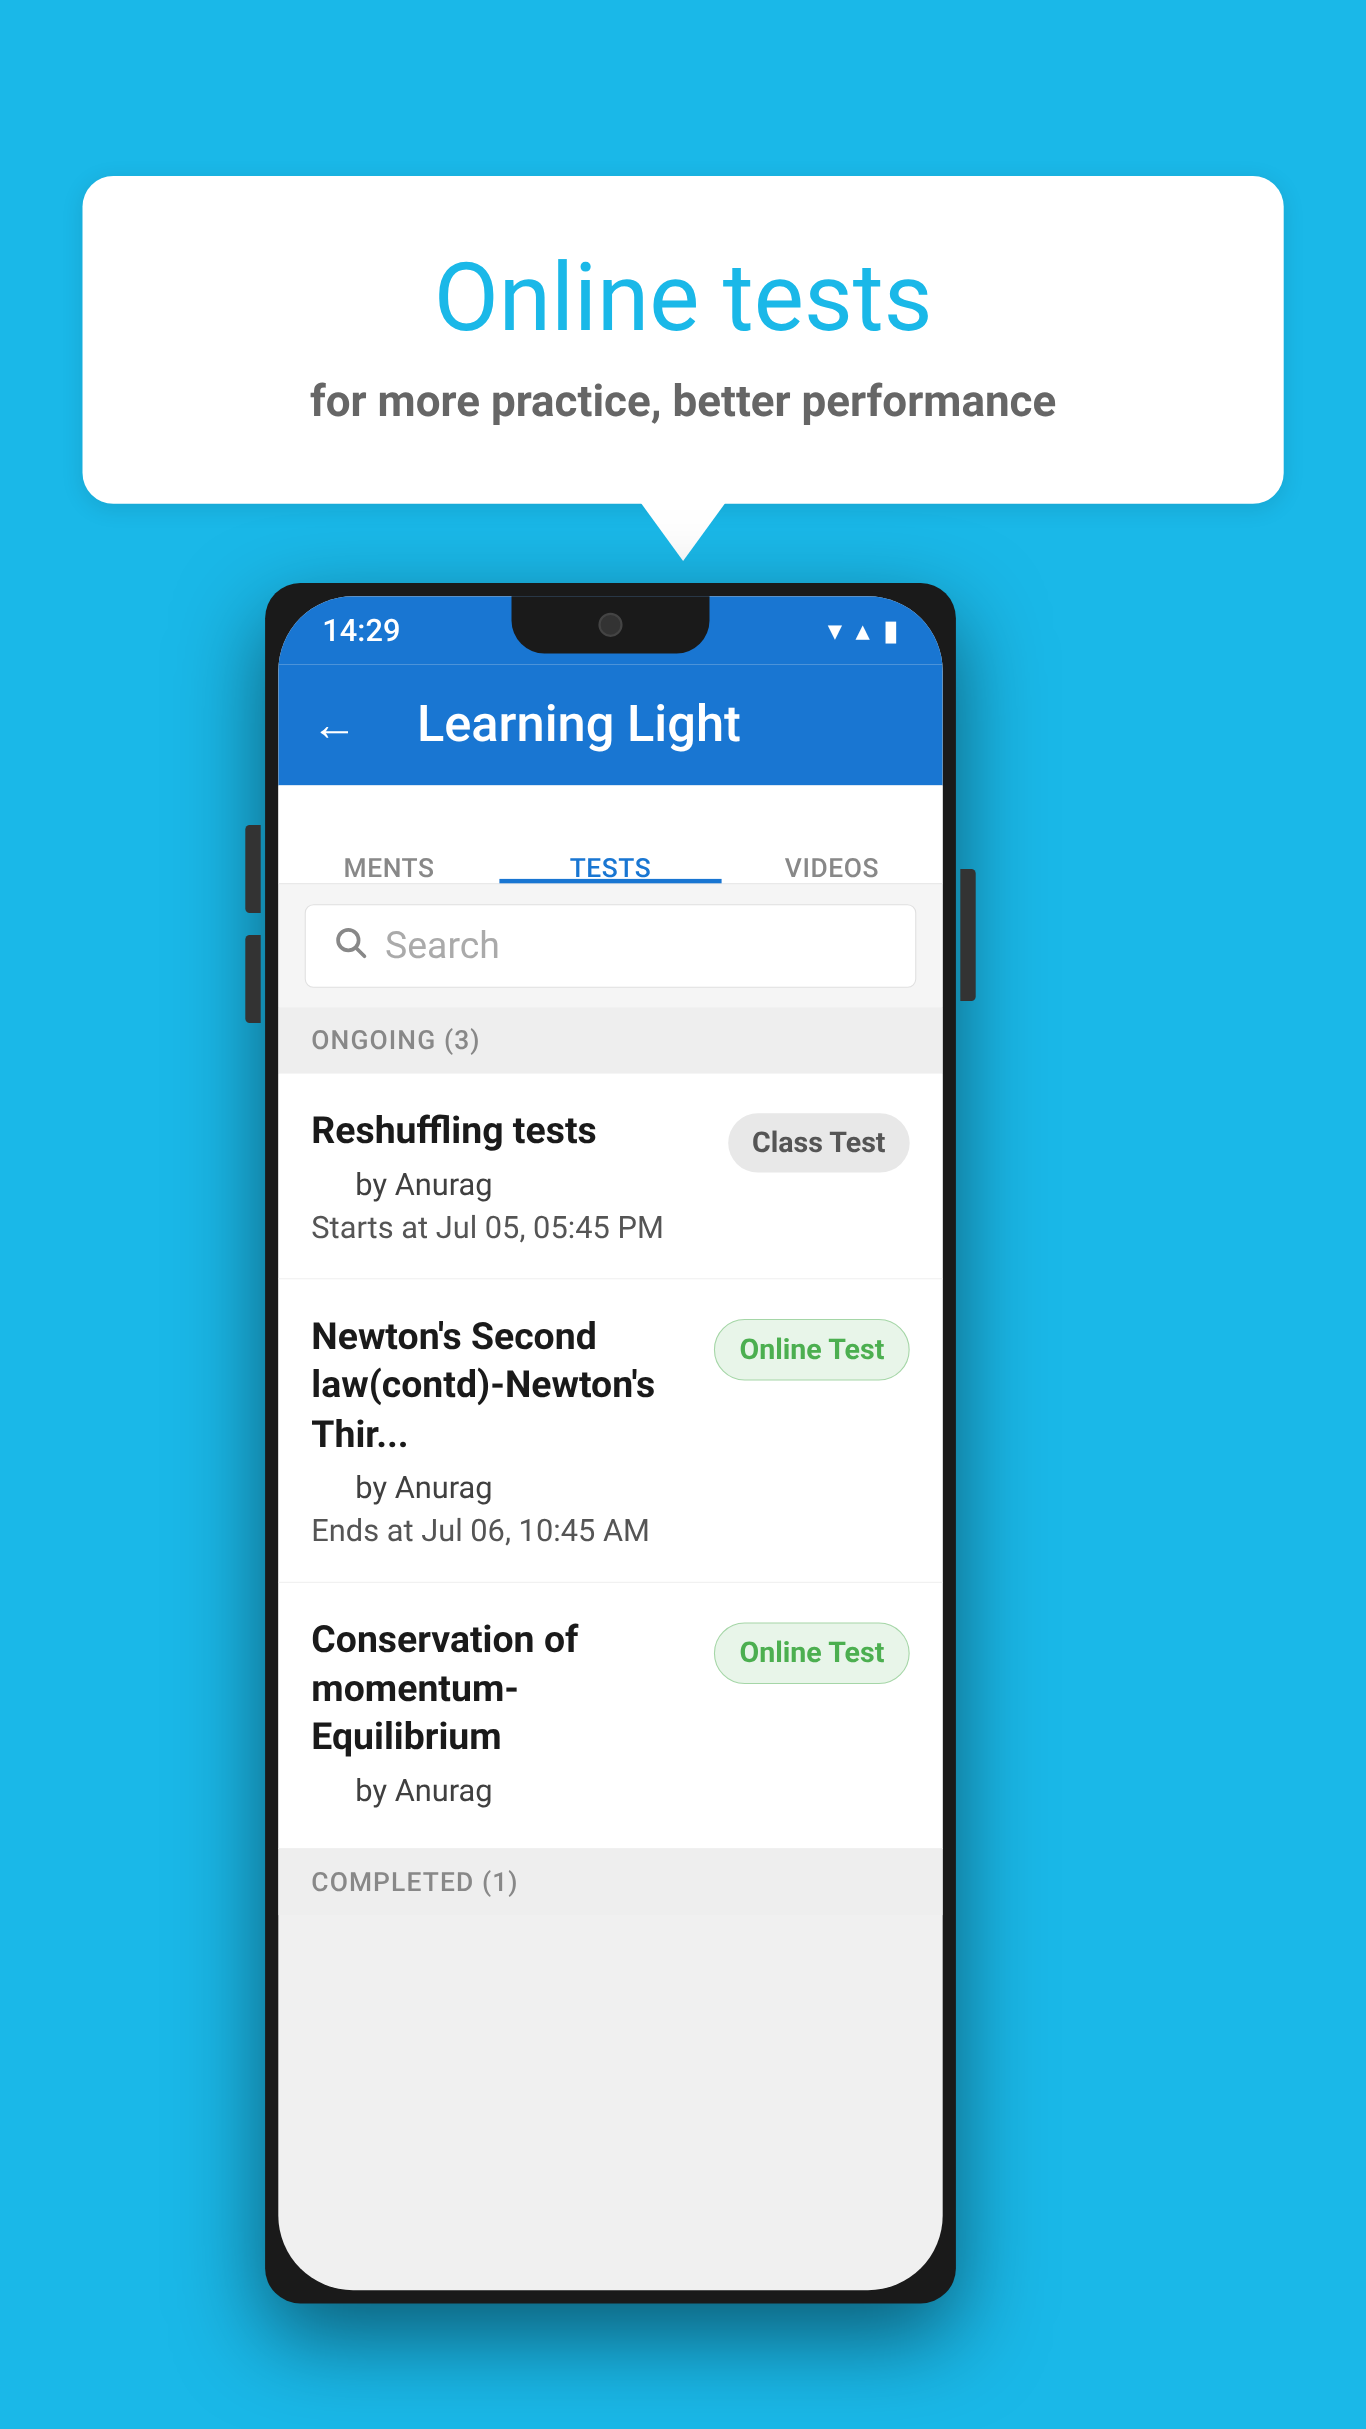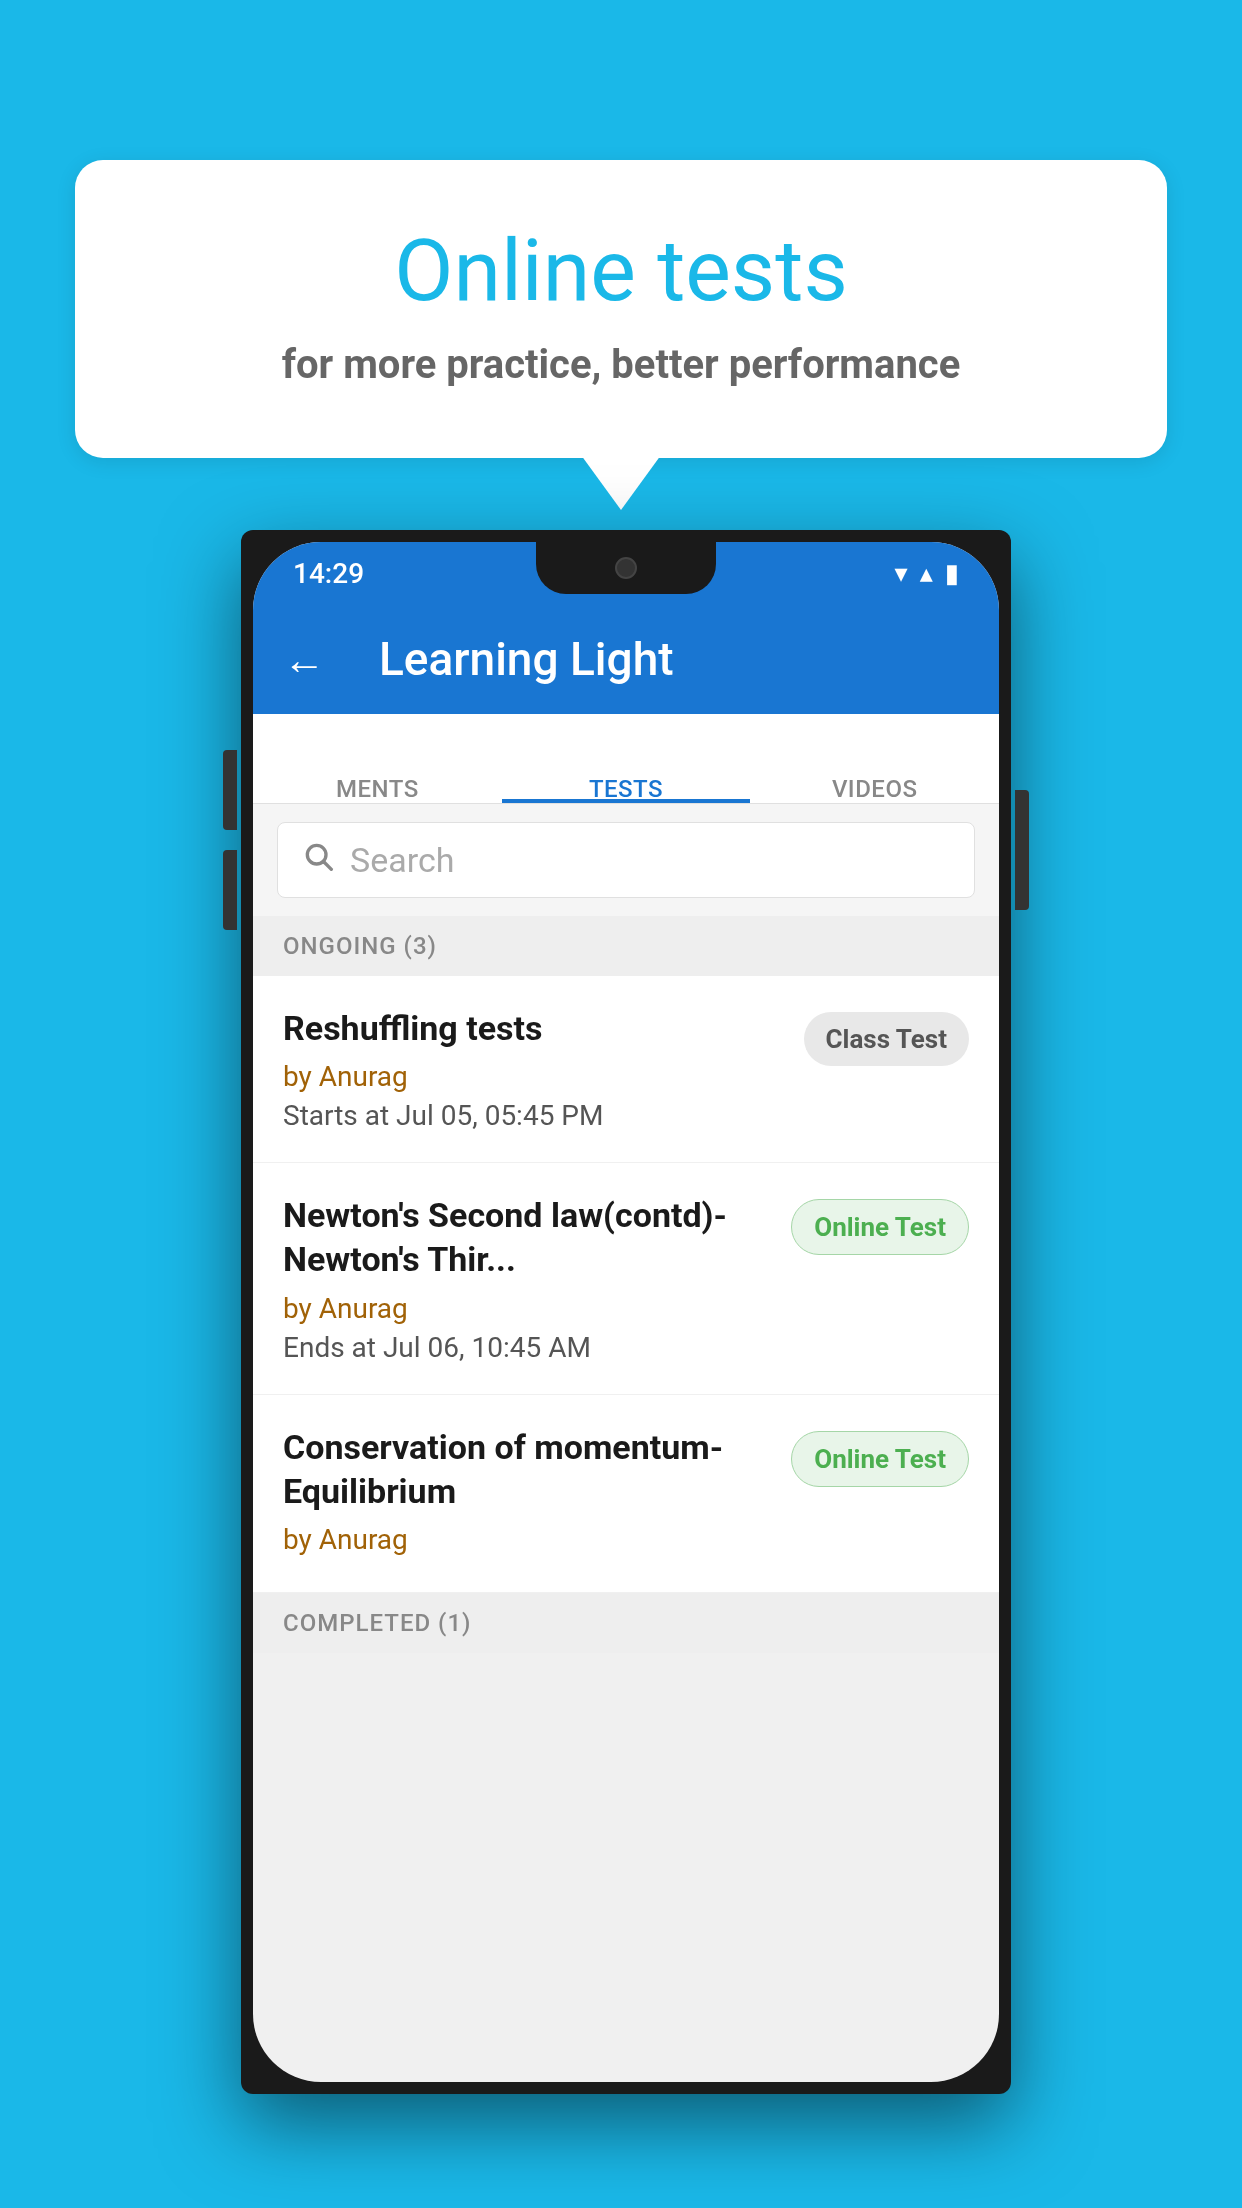--- a/index.html
+++ b/index.html
@@ -55,23 +55,23 @@
     
     .phone-wrapper {
       position: absolute;
       top: 530px;
       left: 50%;
       transform: translateX(-50%);
       width: 760px;
     }
 
     .phone-frame {
-      width: 770px;
+      width: 628px;
       background: #1a1a1a;
-      border-radius: 12px;
+      border-radius: 32px;
       padding: 12px;
       box-shadow: 0 30px 80px rgba(0,0,0,0.5);
       position: relative;
     }
 
     
     .phone-notch {
       position: absolute;
       top: 12px;
       left: 50%;
@@ -250,22 +250,23 @@
     .test-name {
       font-size: 34px;
       font-weight: 700;
       color: #1a1a1a;
       margin-bottom: 10px;
       line-height: 1.3;
     }
 
     .test-author {
       font-size: 28px;
-      color: #a16207;
+      color: #404040;
       margin-bottom: 6px;
+      margin-left: 40px;
     }
 
     .test-date {
       font-size: 28px;
       color: #555;
     }
 
     .test-badge {
       padding: 12px 22px;
       border-radius: 30px;

